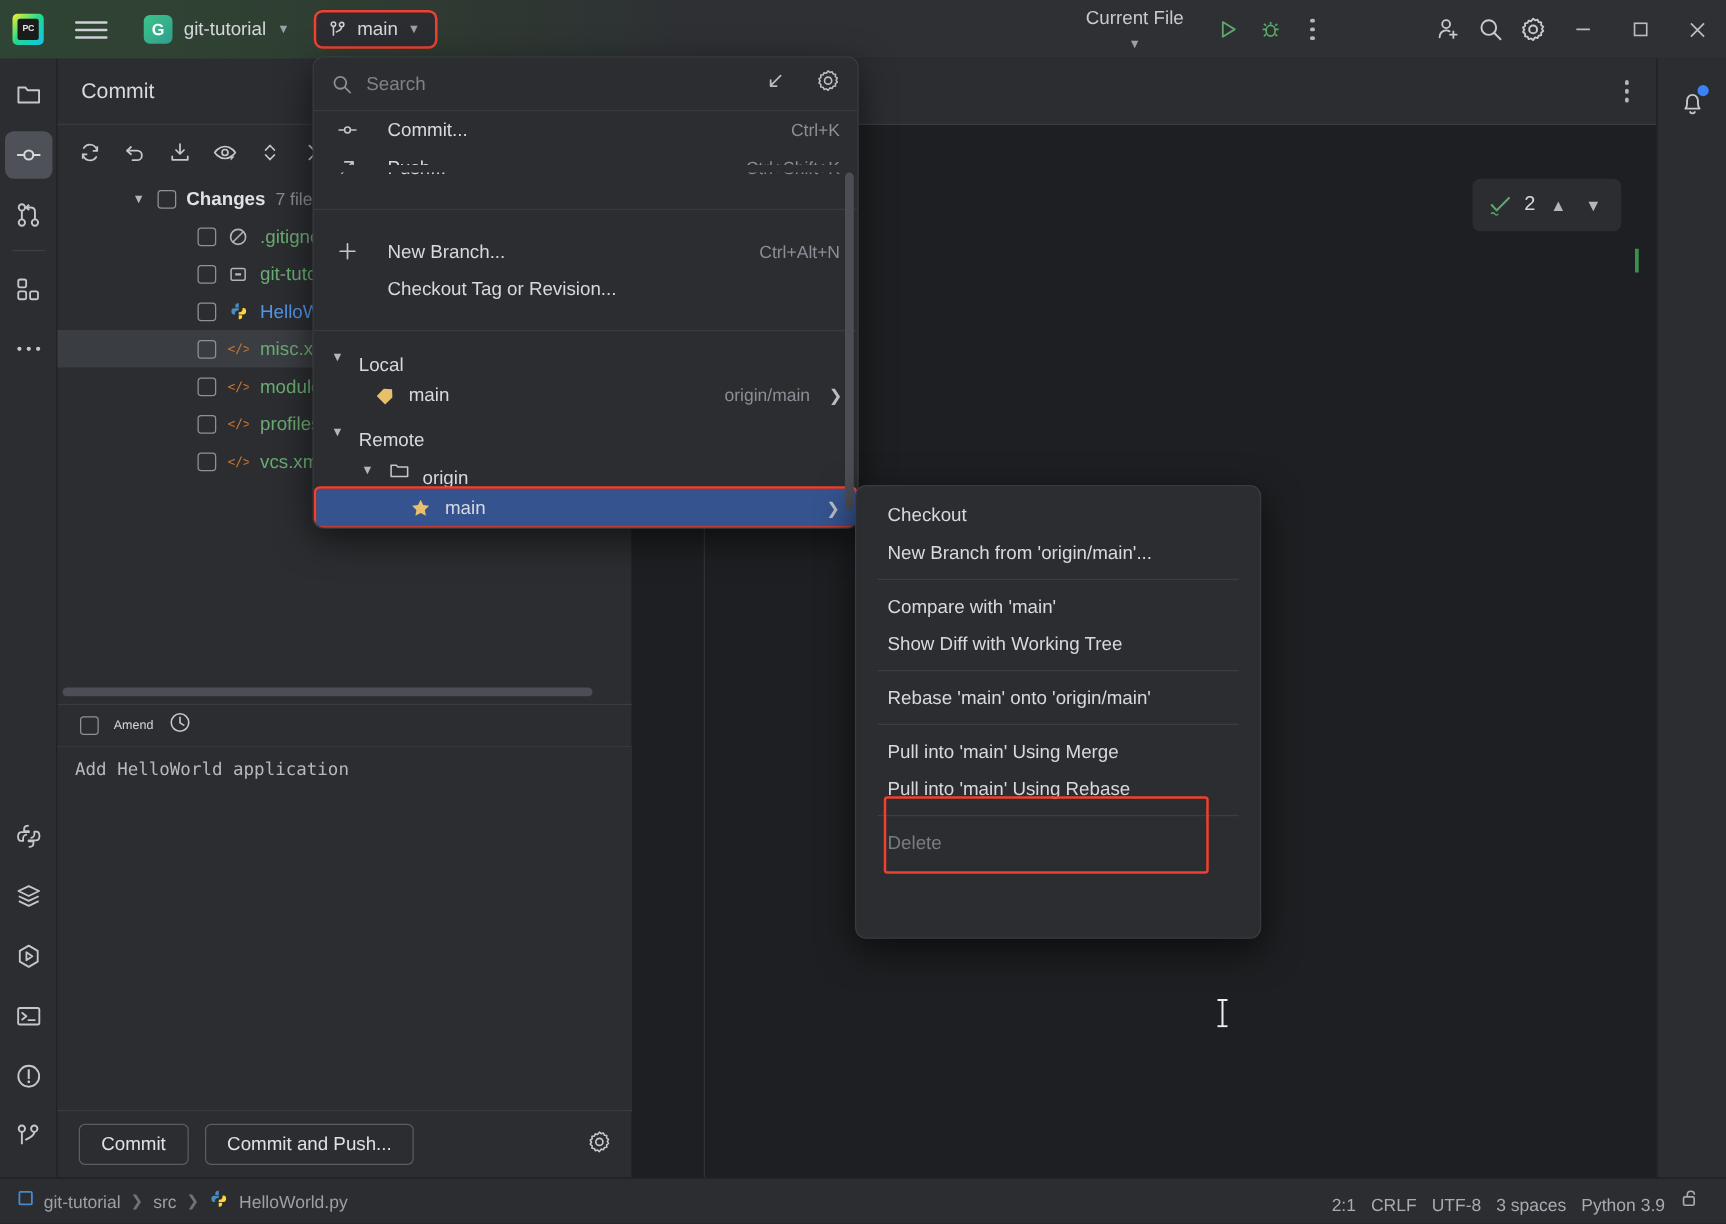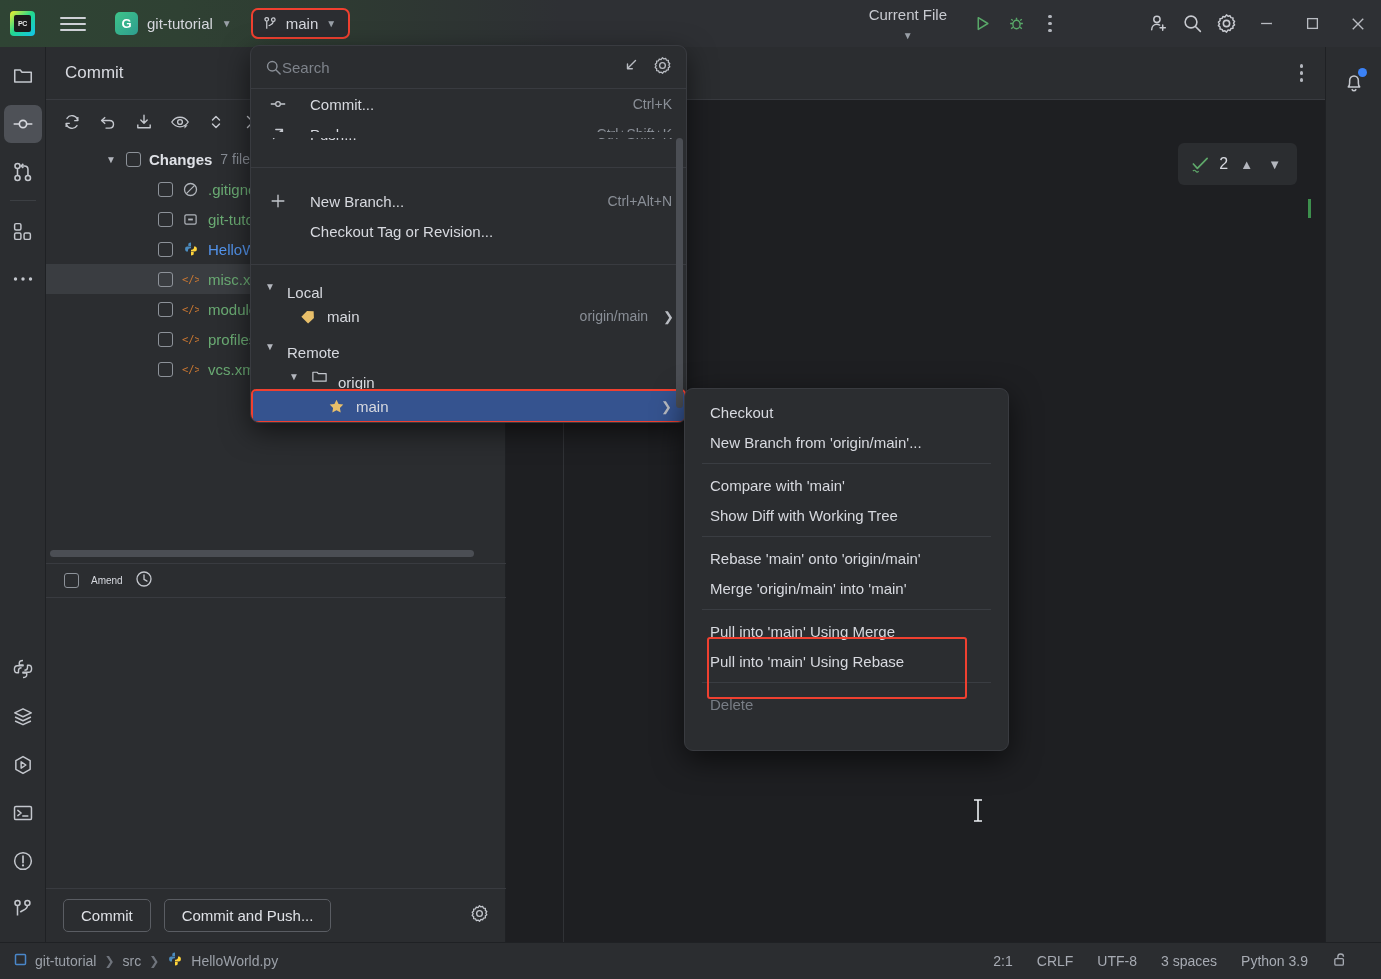--- a/index.html
+++ b/index.html
@@ -156,30 +156,30 @@
   .notif-dot { position: absolute; right: 7px; top: 6px; width: 9px; height: 9px;
     border-radius: 50%; background: #3b82f6; }
 
   
   .statusbar { position: absolute; left: 0; top: 942px; width: 1381px; height: 37px;
     background: #2b2d30; border-top: 1px solid #1f2124;
     display: flex; align-items: center; }
   .crumbs { display: flex; align-items: center; gap: 8px; padding-left: 14px; }
   .crumb { color: #9ba0a8; font-size: 14px; cursor: pointer; }
   .crumb-sep { color: #6f747c; font-size: 12px; }
-  .sb-right { margin-left: auto; display: flex; align-items: center; gap: 24px; padding-right: 32px; }
+  .sb-right { margin-left: auto; display: flex; align-items: flex-end; gap: 12px; padding-right: 20px; }
   .sb-item { color: #a7abb3; font-size: 14px; cursor: pointer; }
 
   
   .branch-popup {
     position: absolute; left: 250px; top: 45px; width: 437px; height: 378px;
     background: #2b2d30; border: 1px solid #393b40; border-radius: 9px;
     box-shadow: 0 9px 28px rgba(0,0,0,.55); overflow: hidden;
   }
-  .bp-search { height: 43px; display: flex; align-items: center; padding: 0 14px; 
+  .bp-search { height: 43px; display: flex; align-items: center; padding: 0 14px; gap: 11px;
     border-bottom: 1px solid #393b40; }
   .bp-search-input { color: #7e838b; font-size: 15px; flex: 1; cursor: text; }
   .bp-sec { padding: 4px 0; }
   .bp-div { height: 1px; background: #393b40; margin: 4px 0; }
   .bp-item { display: flex; align-items: center; height: 30px; padding: 0 14px 0 18px;
     gap: 23px; cursor: pointer; }
   .bp-item-label { color: #d7d9df; font-size: 15px; }
   .bp-shortcut { margin-left: auto; color: #8a8f97; font-size: 14px; }
   .bp-group { display: flex; align-items: center; height: 30px; padding-left: 14px; gap: 10px; cursor: pointer; }
   .bp-group-label { color: #d7d9df; font-size: 15px; margin-top: 12px; }
@@ -513,20 +513,23 @@
     <span class="cbox"></span>
     <span class="amend-lbl">Amend</span>
     <span>
       <svg width="18" height="18" viewBox="0 0 18 18">
         <circle cx="9" cy="9" r="7" fill="none" stroke="#c4c7cd" stroke-width="1.3"></circle>
         <path d="M9 4.8V9.3l3 1.8" fill="none" stroke="#c4c7cd" stroke-width="1.3" stroke-linecap="round"></path>
       </svg>
     </span>
   </div>
 
+  <div class="msg-area">
+    <div class="msg-text">Add HelloWorld application</div>
+  </div>
 
   <div class="cp-footer">
     <button class="btn">Commit</button>
     <button class="btn">Commit and Push...</button>
     <span class="gear-footer">
       <svg width="19" height="19" viewBox="0 0 20 20">
         <circle cx="10" cy="10" r="3" fill="none" stroke="#c4c7cd" stroke-width="1.4"></circle>
         <path d="M10 1.8l1.5 1.3 1.9-.5.8 1.8 2 .3-.1 2 1.6 1.2-1 1.7 1 1.7-1.6 1.2.1 2-2 .3-.8 1.8-1.9-.5L10 18.2l-1.5-1.3-1.9.5-.8-1.8-2-.3.1-2L2.3 12l1-1.7-1-1.7 1.6-1.2-.1-2 2-.3.8-1.8 1.9.5z" fill="none" stroke="#c4c7cd" stroke-width="1.35" stroke-linejoin="round"></path>
       </svg>
     </span>
@@ -712,23 +715,20 @@
     <div class="sm-item">
       <span class="sm-label">Compare with 'main'</span>
     </div>
     <div class="sm-item">
       <span class="sm-label">Show Diff with Working Tree</span>
     </div>
     <div class="sm-div"></div>
     <div class="sm-item">
       <span class="sm-label">Rebase 'main' onto 'origin/main'</span>
     </div>
-    <div class="sm-item">
-      <span class="sm-label">Merge 'origin/main' into 'main'</span>
-    </div>
     <div class="sm-div"></div>
     <div class="sm-item">
       <span class="sm-label">Pull into 'main' Using Merge</span>
     </div>
     <div class="sm-item">
       <span class="sm-label">Pull into 'main' Using Rebase</span>
     </div>
     <div class="sm-div"></div>
     <div class="sm-item">
       <span class="sm-label disabled">Delete</span>

